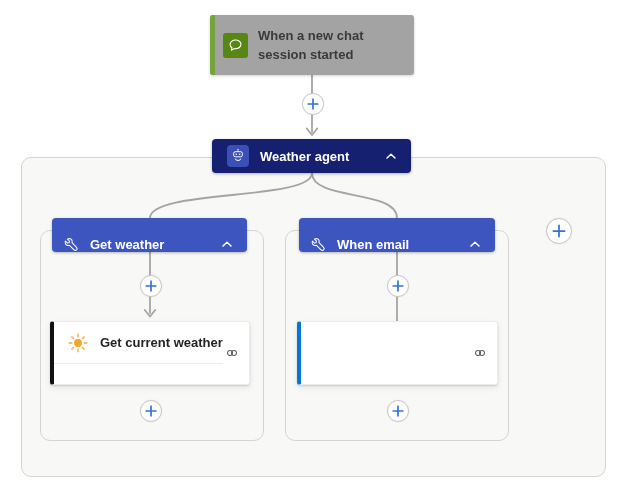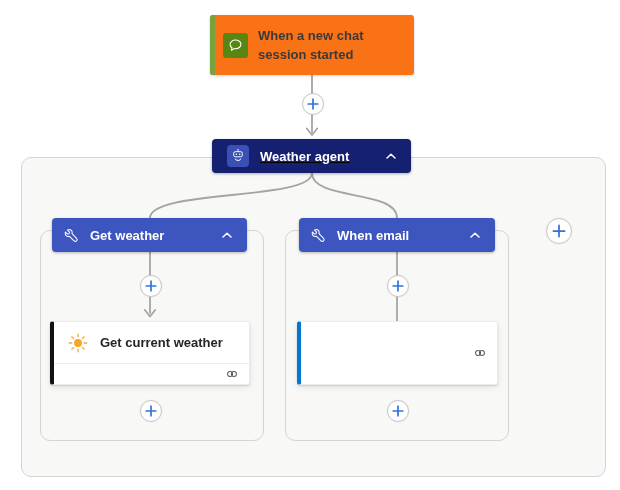--- a/index.html
+++ b/index.html
@@ -10,46 +10,46 @@
   .scope-outer{position:absolute;left:21px;top:157px;width:583px;height:318px;
     border:1.5px solid #d6d4d2;border-radius:10px;background:#f8f8f7;z-index:1;}
   .scope-branch{position:absolute;top:230px;width:222px;height:209px;
     border:1.5px solid #d6d4d2;border-radius:10px;background:#f8f8f7;z-index:2;}
   .scope-branch.left{left:40px;} .scope-branch.right{left:285px;}
 
   
   svg.wires{position:absolute;left:0;top:0;width:620px;height:490px;z-index:3;pointer-events:none;}
 
   
-  .trigger-card{position:absolute;left:210px;top:15px;width:204px;height:60px;background:#f97316;
+  .trigger-card{position:absolute;left:210px;top:15px;width:204px;height:60px;background:#a3a3a3;
     border-radius:3px;box-shadow:0 1px 3px rgba(0,0,0,.18);z-index:4;display:flex;align-items:center;}
   .trigger-bar{position:absolute;left:0;top:0;width:5px;height:100%;background:#77a33c;
     border-radius:3px 0 0 3px;}
   .trigger-iconbox{width:25px;height:25px;border-radius:3px;background:#578612;margin-left:13px;
     display:flex;align-items:center;justify-content:center;flex:0 0 auto;}
   .trigger-title{margin-left:10px;width:122px;font-size:13px;font-weight:700;color:#3b3a39;line-height:19px;}
 
   
   .agent-card{position:absolute;left:212px;top:139px;width:199px;height:34px;background:#152071;
-    border-radius:4px;box-shadow:0 1px 3px rgba(0,0,0,.3);z-index:4;display:flex;align-items:center;cursor:pointer;text-decoration:underline;}
+    border-radius:4px;box-shadow:0 1px 3px rgba(0,0,0,.3);z-index:4;display:flex;align-items:center;cursor:pointer;}
   .agent-iconbox{width:22px;height:22px;border-radius:4px;background:#3a50b5;margin-left:15px;
     display:flex;align-items:center;justify-content:center;flex:0 0 auto;}
   .card-label{margin-left:11px;font-size:13px;font-weight:700;color:#ffffff;white-space:nowrap;}
   .chevron-btn{margin-left:auto;margin-right:12px;display:flex;align-items:center;justify-content:center;
     width:16px;height:16px;cursor:pointer;}
 
   .branch-header{position:absolute;top:218px;height:34px;background:#3c55bf;border-radius:4px;
-    box-shadow:0 1px 3px rgba(0,0,0,.28);z-index:4;display:flex;align-items:center;cursor:pointer;}
+    box-shadow:0 1px 3px rgba(0,0,0,.28);z-index:4;display:flex;align-items:flex-end;cursor:pointer;}
   .branch-header.left{left:52px;width:195px;} .branch-header.right{left:299px;width:196px;}
   .branch-header .wrench{margin-left:12px;flex:0 0 auto;display:flex;}
 
   
   .action-card{position:absolute;top:321px;height:64px;background:#ffffff;border:1px solid #ececec;
     border-radius:3px;box-shadow:0 1px 2px rgba(0,0,0,.14),0 3px 7px rgba(0,0,0,.07);
-    z-index:4;display:flex;flex-direction:column;cursor:pointer;box-sizing:border-box;}
+    z-index:4;display:flex;cursor:pointer;box-sizing:border-box;}
   .action-card.weather{left:50px;width:200px;border-left:4px solid #111111;}
   .action-card.email{left:297px;width:201px;border-left:4px solid #0078d4;}
   .action-main{height:41px;display:flex;align-items:center;padding-left:13px;border-bottom:1px solid #ececec;}
   .action-label{margin-left:11px;font-size:13px;font-weight:700;color:#242424;white-space:nowrap;}
   .action-footer{flex:1;display:flex;align-items:center;justify-content:flex-end;padding-right:10px;}
   .outlook-box{width:22px;height:22px;border-radius:3px;background:#1173d4;display:flex;
     align-items:center;justify-content:center;flex:0 0 auto;}
 
   
   .plus{position:absolute;background:#ffffff;border:1px solid #c9c7c5;border-radius:50%;

